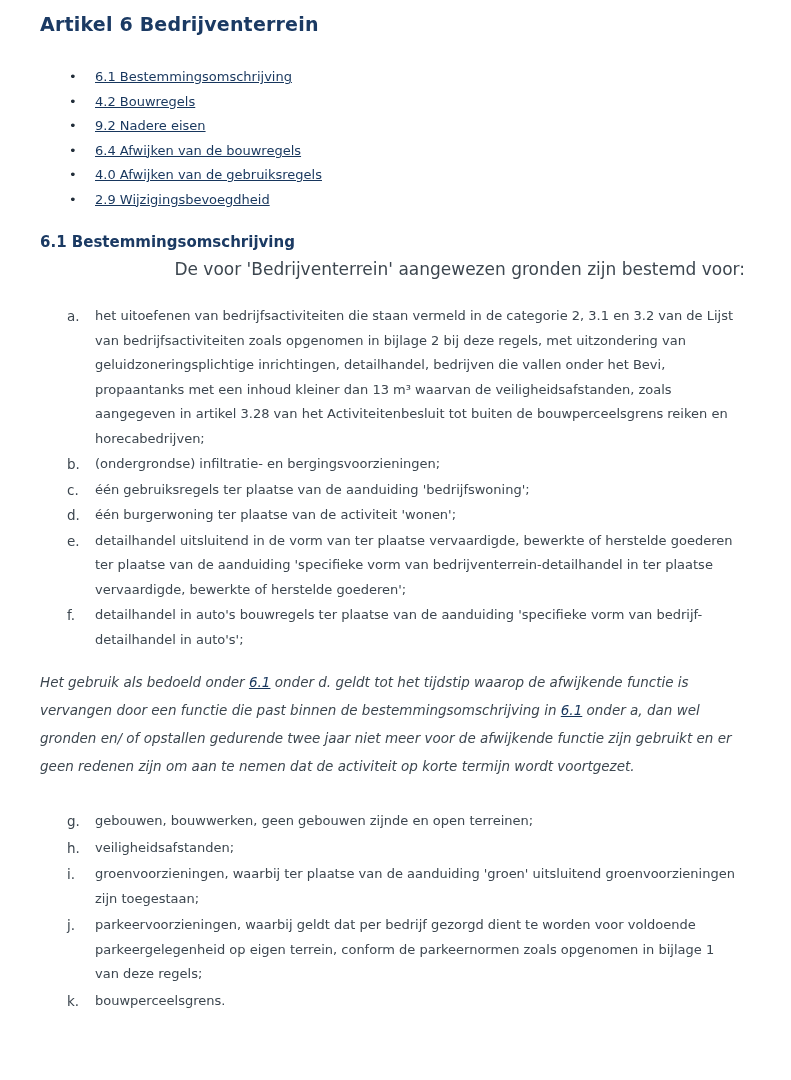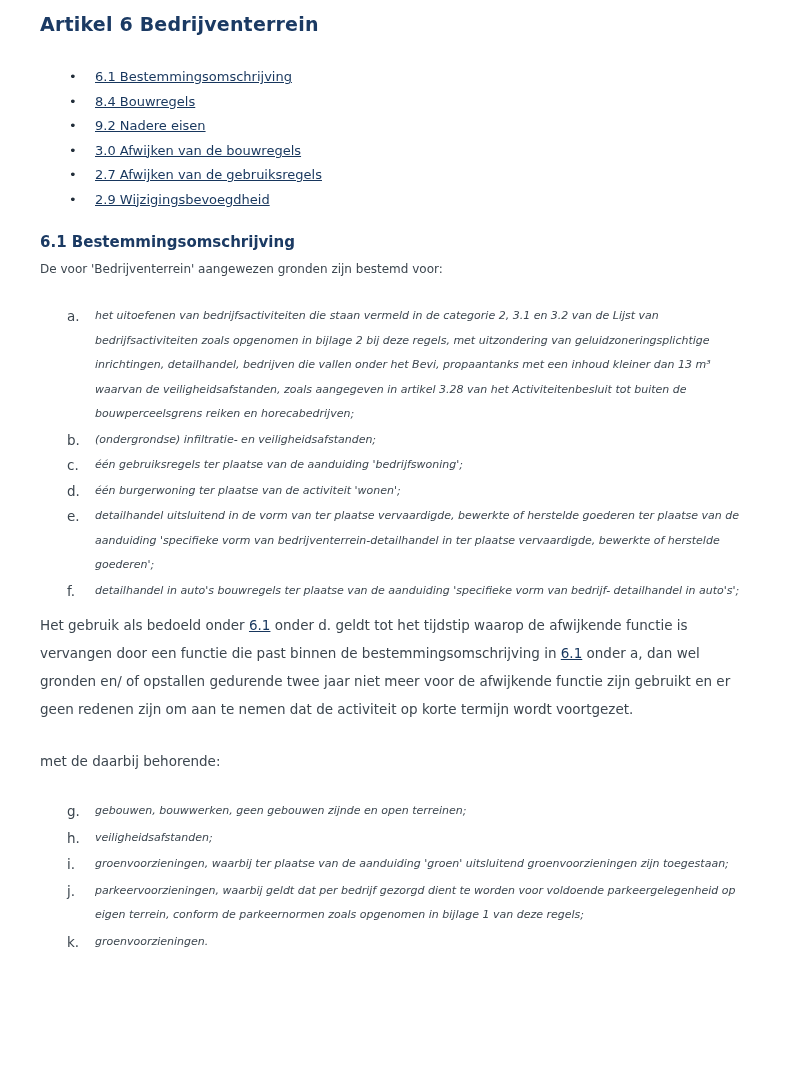--- a/index.html
+++ b/index.html
@@ -54,50 +54,51 @@
   }
   h2.section-heading{
     margin:21px 0 0 0;
     font-size:15px;
     line-height:19px;
     font-weight:bold;
     color:var(--heading-color);
   }
   p.intro{
     margin:8px 0 0 0;
-    font-size:12px;
+    font-size:17px;
     line-height:18px;
+    text-align:right;
   }
   ol.letter-list{
     list-style:none;
     margin:26px 0 0 0;
     padding:0;
   }
   ol.letter-list li{
     display:flex;
     margin-bottom:1px;
   }
   ol.letter-list .marker{
     flex:0 0 55px;
     padding-left:27px;
     font-size:13.5px;
     line-height:24.5px;
   }
   ol.letter-list .item-text{
     flex:1;
-    font-size:11px;
+    font-size:13px;
     line-height:24.5px;
     max-width:645px;
-    font-style:italic;
   }
   p.body-para{
-    margin:8px 0 0 0;
+    margin:16px 0 0 0;
     font-size:13.5px;
     line-height:28px;
     max-width:700px;
+    font-style:italic;
   }
   p.accompany{
     margin:29px 0 0 0;
     font-size:13.5px;
     line-height:18px;
   }
   ol.letter-list.second{
     margin-top:29px;
   }
   ol.letter-list.second li{
@@ -106,39 +107,39 @@
 </style>
 </head>
 <body>
 
 <div class="page">
 
   <h1 class="doc-title">Artikel 6 Bedrijventerrein</h1>
 
   <ul class="toc" id="toc-list">
       <li><span class="bullet">•</span><a class="toc-link" href="#">6.1 Bestemmingsomschrijving</a></li>
-      <li><span class="bullet">•</span><a class="toc-link" href="#">8.4 Bouwregels</a></li>
+      <li><span class="bullet">•</span><a class="toc-link" href="#">4.2 Bouwregels</a></li>
       <li><span class="bullet">•</span><a class="toc-link" href="#">9.2 Nadere eisen</a></li>
-      <li><span class="bullet">•</span><a class="toc-link" href="#">3.0 Afwijken van de bouwregels</a></li>
-      <li><span class="bullet">•</span><a class="toc-link" href="#">2.7 Afwijken van de gebruiksregels</a></li>
+      <li><span class="bullet">•</span><a class="toc-link" href="#">6.4 Afwijken van de bouwregels</a></li>
+      <li><span class="bullet">•</span><a class="toc-link" href="#">4.0 Afwijken van de gebruiksregels</a></li>
       <li><span class="bullet">•</span><a class="toc-link" href="#">2.9 Wijzigingsbevoegdheid</a></li>
     </ul>
 
   <h2 class="section-heading">6.1 Bestemmingsomschrijving</h2>
 
   <p class="intro">De voor 'Bedrijventerrein' aangewezen gronden zijn bestemd voor:</p>
 
   <ol class="letter-list first" id="list-a-f">
       <li>
         <span class="marker">a.</span>
         <span class="item-text">het uitoefenen van bedrijfsactiviteiten die staan vermeld in de categorie 2, 3.1 en 3.2 van de Lijst van bedrijfsactiviteiten zoals opgenomen in bijlage 2 bij deze regels, met uitzondering van geluidzoneringsplichtige inrichtingen, detailhandel, bedrijven die vallen onder het Bevi, propaantanks met een inhoud kleiner dan 13 m³ waarvan de veiligheidsafstanden, zoals aangegeven in artikel 3.28 van het Activiteitenbesluit tot buiten de bouwperceelsgrens reiken en horecabedrijven;</span>
       </li>
       <li>
         <span class="marker">b.</span>
-        <span class="item-text">(ondergrondse) infiltratie- en veiligheidsafstanden;</span>
+        <span class="item-text">(ondergrondse) infiltratie- en bergingsvoorzieningen;</span>
       </li>
       <li>
         <span class="marker">c.</span>
         <span class="item-text">één gebruiksregels ter plaatse van de aanduiding 'bedrijfswoning';</span>
       </li>
       <li>
         <span class="marker">d.</span>
         <span class="item-text">één burgerwoning ter plaatse van de activiteit 'wonen';</span>
       </li>
       <li>
@@ -146,38 +147,37 @@
         <span class="item-text">detailhandel uitsluitend in de vorm van ter plaatse vervaardigde, bewerkte of herstelde goederen ter plaatse van de aanduiding 'specifieke vorm van bedrijventerrein-detailhandel in ter plaatse vervaardigde, bewerkte of herstelde goederen';</span>
       </li>
       <li>
         <span class="marker">f.</span>
         <span class="item-text">detailhandel in auto's bouwregels ter plaatse van de aanduiding 'specifieke vorm van bedrijf- detailhandel in auto's';</span>
       </li>
     </ol>
 
   <p class="body-para" id="usage-paragraph"><span>Het gebruik als bedoeld onder </span><a class="inline-link" href="#">6.1</a><span> onder d. geldt tot het tijdstip waarop de afwijkende functie is vervangen door een functie die past binnen de bestemmingsomschrijving in </span><a class="inline-link" href="#">6.1</a><span> onder a, dan wel gronden en/ of opstallen gedurende twee jaar niet meer voor de afwijkende functie zijn gebruikt en er geen redenen zijn om aan te nemen dat de activiteit op korte termijn wordt voortgezet.</span></p>
 
-  <p class="accompany">met de daarbij behorende:</p>
 
   <ol class="letter-list second" id="list-g-k">
       <li>
         <span class="marker">g.</span>
         <span class="item-text">gebouwen, bouwwerken, geen gebouwen zijnde en open terreinen;</span>
       </li>
       <li>
         <span class="marker">h.</span>
         <span class="item-text">veiligheidsafstanden;</span>
       </li>
       <li>
         <span class="marker">i.</span>
         <span class="item-text">groenvoorzieningen, waarbij ter plaatse van de aanduiding 'groen' uitsluitend groenvoorzieningen zijn toegestaan;</span>
       </li>
       <li>
         <span class="marker">j.</span>
         <span class="item-text">parkeervoorzieningen, waarbij geldt dat per bedrijf gezorgd dient te worden voor voldoende parkeergelegenheid op eigen terrein, conform de parkeernormen zoals opgenomen in bijlage 1 van deze regels;</span>
       </li>
       <li>
         <span class="marker">k.</span>
-        <span class="item-text">groenvoorzieningen.</span>
+        <span class="item-text">bouwperceelsgrens.</span>
       </li>
     </ol>
 
 </div>
 
 </body></html>

